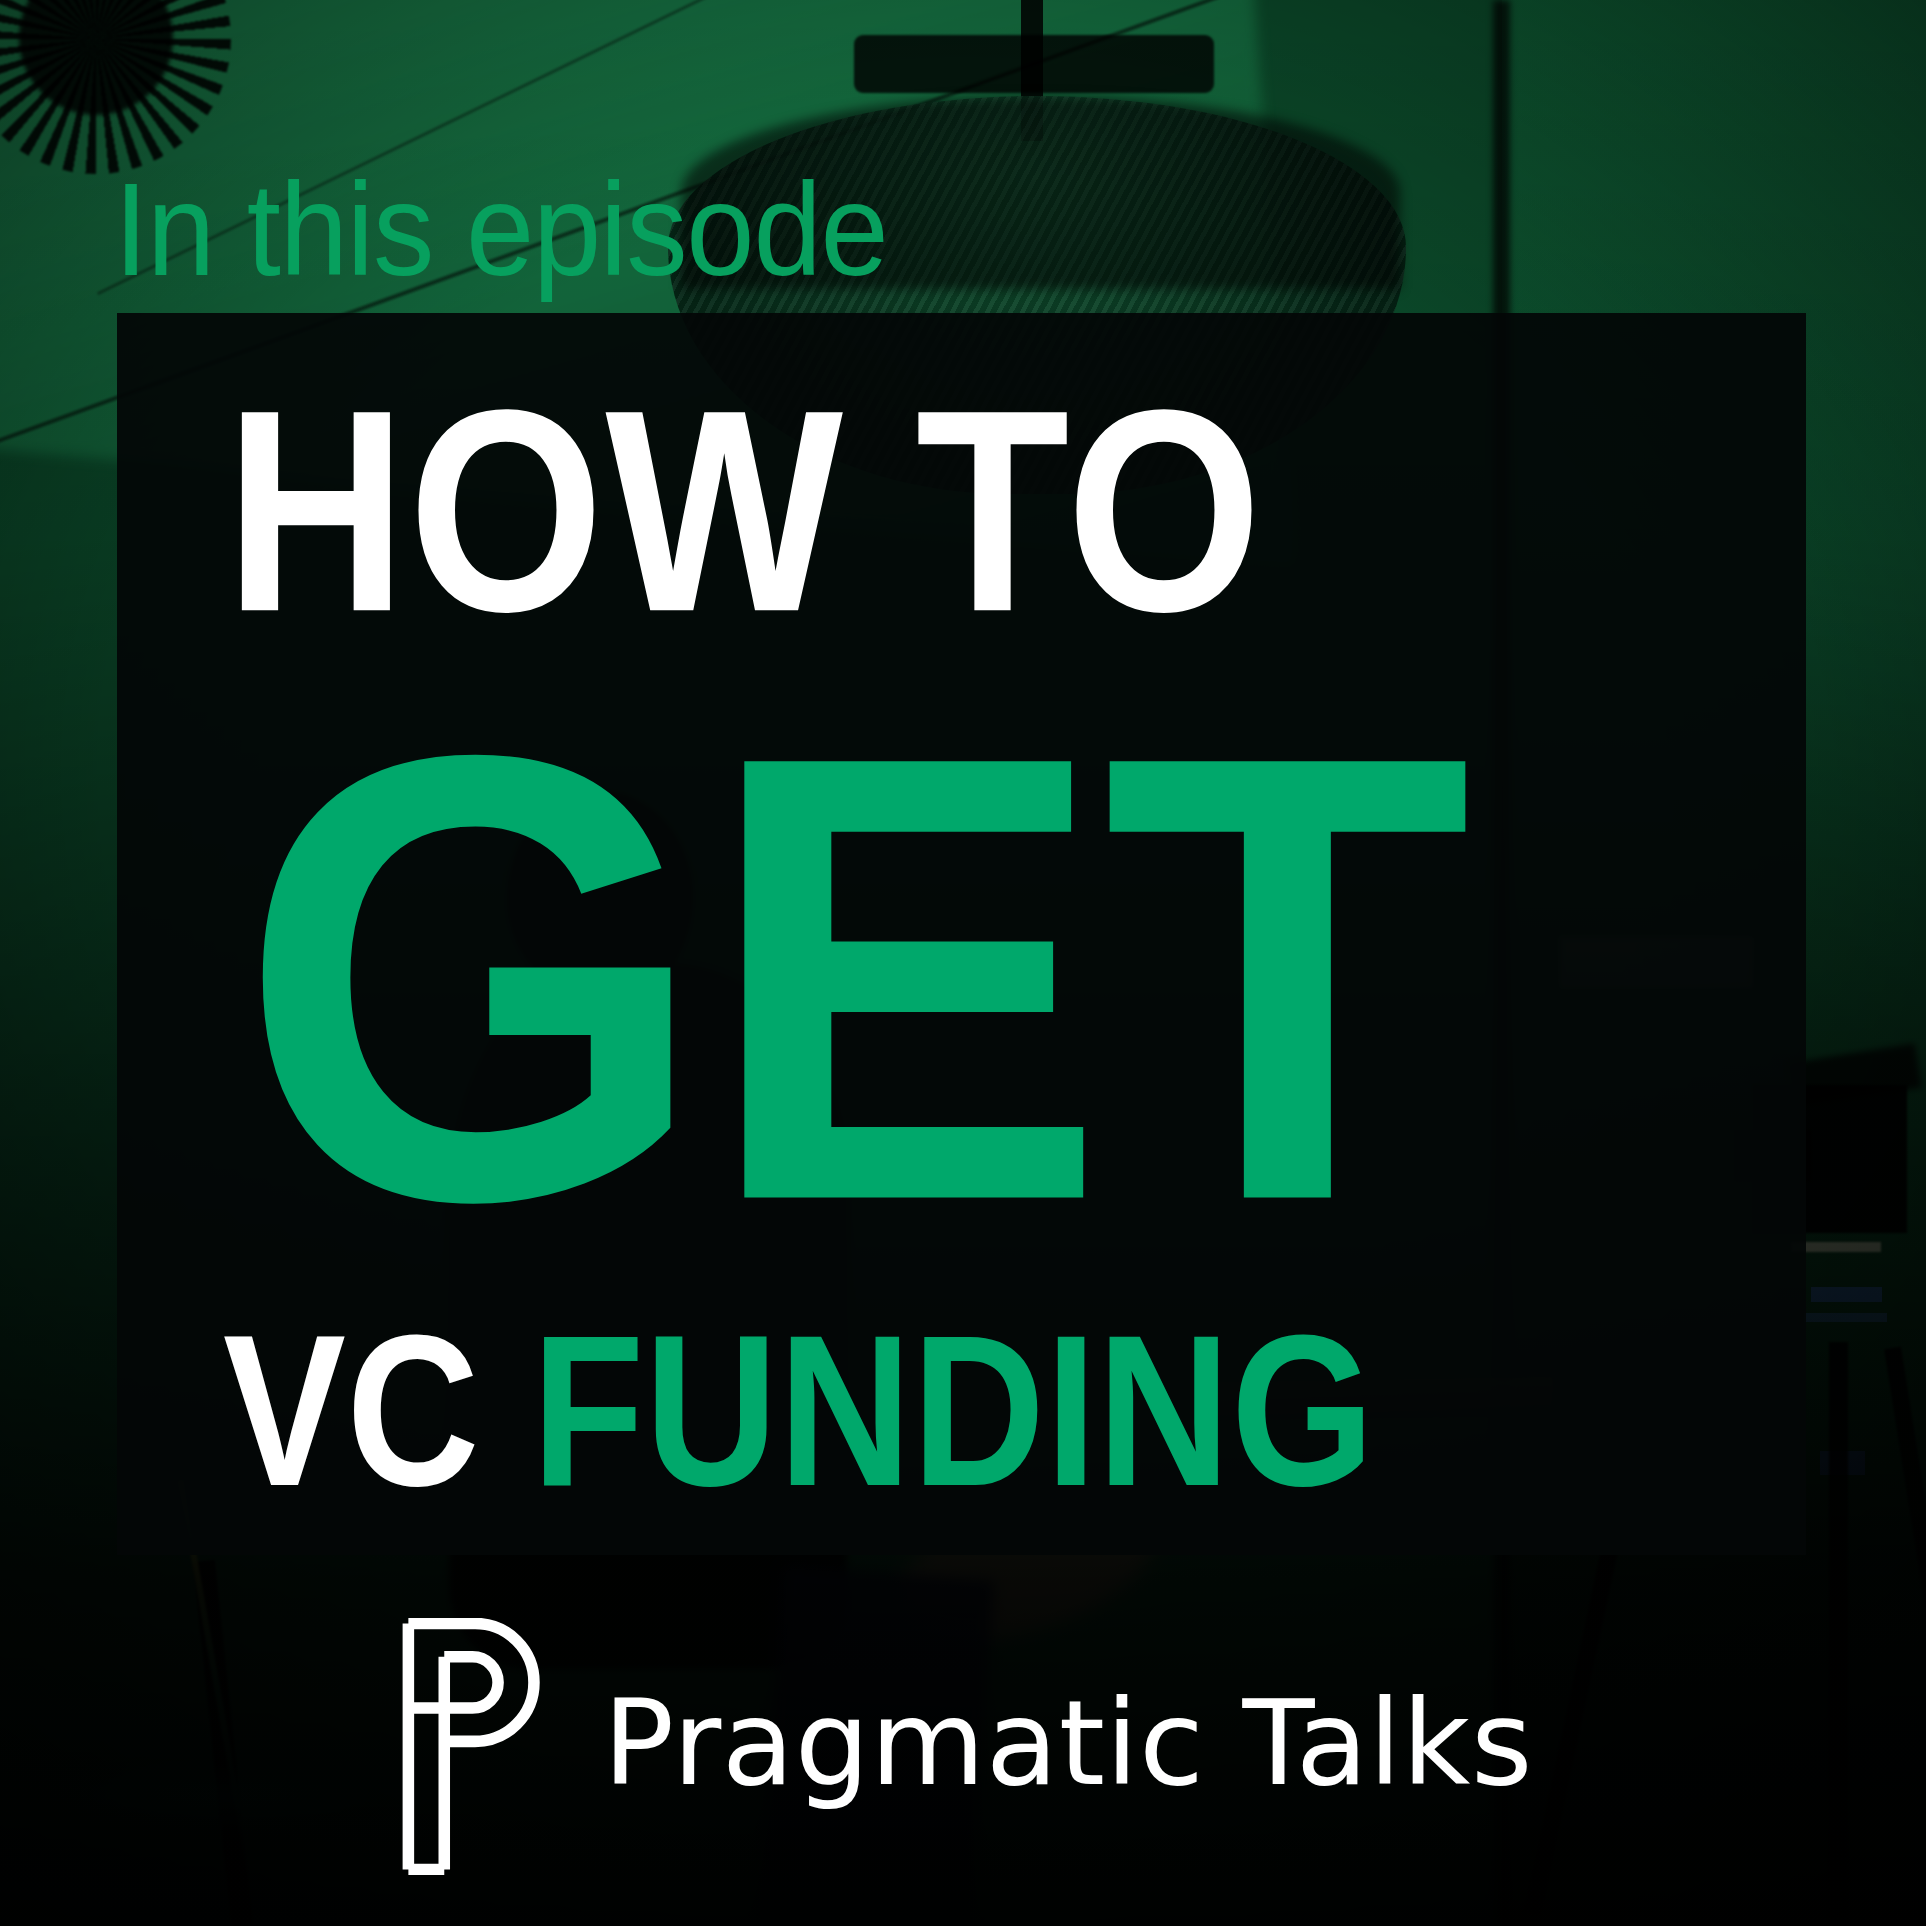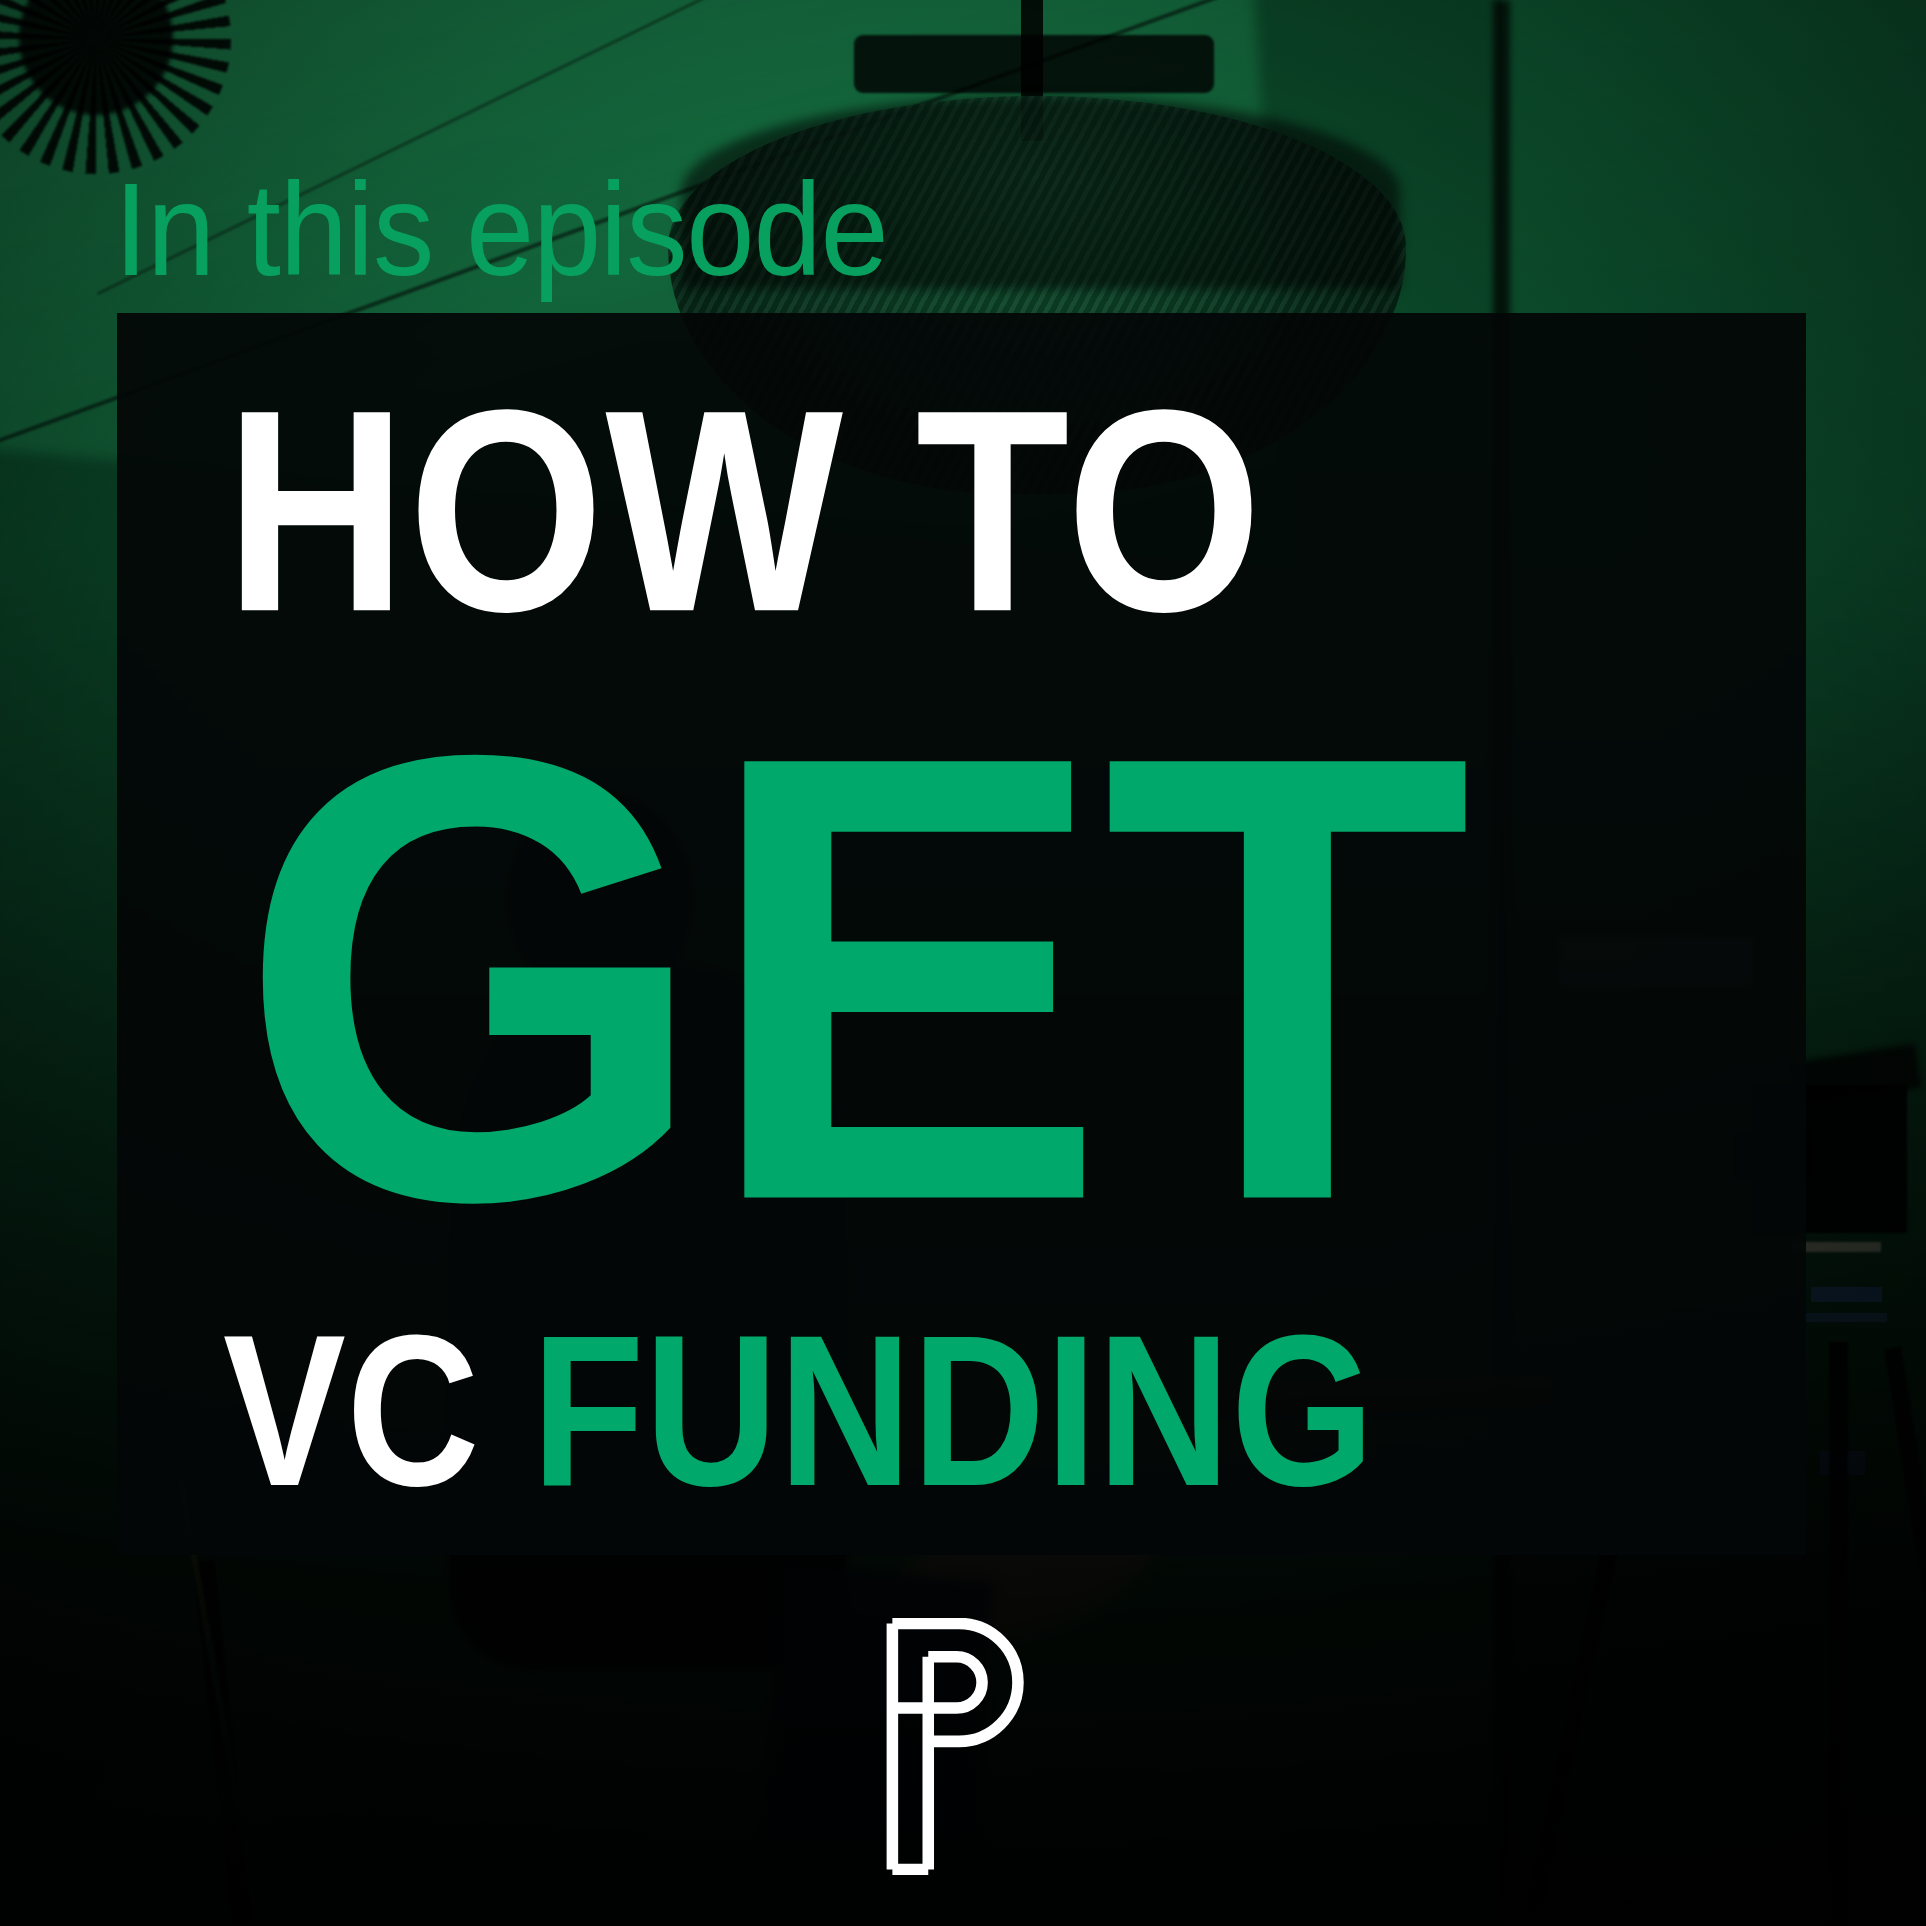--- a/index.html
+++ b/index.html
@@ -507,16 +507,17 @@
         <path d="M40 30 H62 a20 20 0 0 1 0 40 H40" stroke="#ffffff" stroke-width="9" fill="none"></path>
 
         <path d="M40 30 V196" stroke="#ffffff" stroke-width="9" fill="none"></path>
 
         <path d="M12 196 H40" stroke="#ffffff" stroke-width="9" fill="none"></path>
 
         <path d="M12 70 H40" stroke="#ffffff" stroke-width="9" fill="none"></path>
       </svg>
     </span>
 
+    <span class="brand-name">Pragmatic Talks</span>
   </div>
 
 </div>
 
 
 </body></html>

